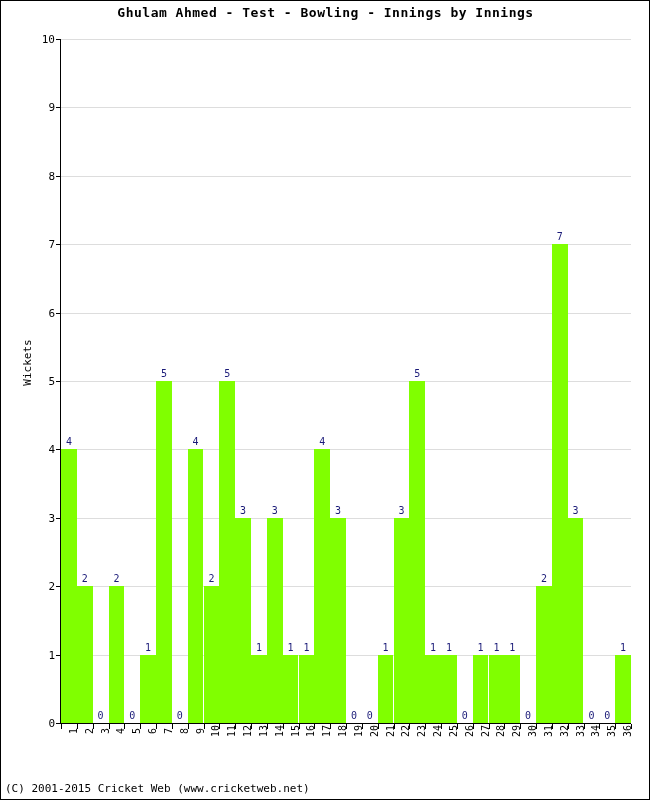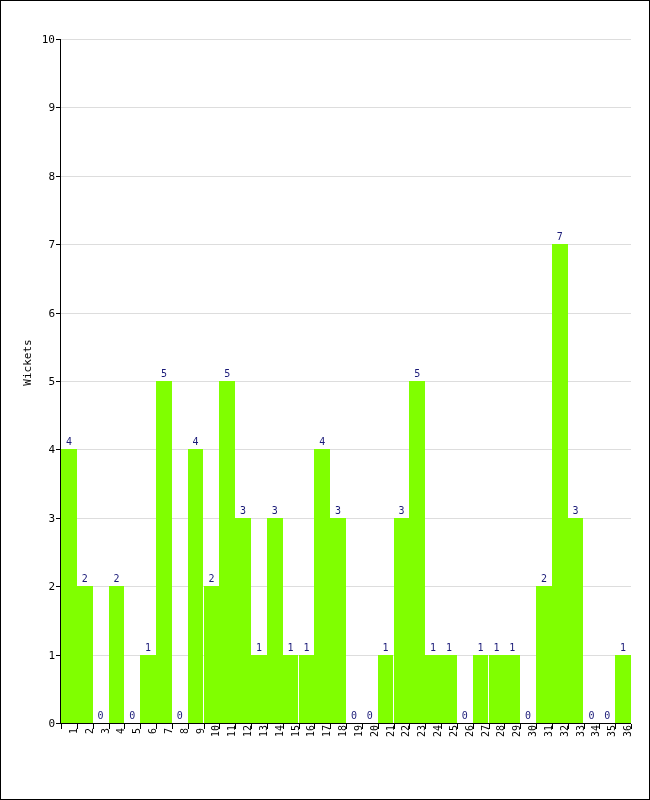--- a/index.html
+++ b/index.html
@@ -174,20 +174,21 @@
     font-size: 11px;
     color: #000000;
     white-space: nowrap;
   }
 </style>
 </head>
 <body>
 
 <div id="page">
 
+  <div id="chart-title">Ghulam Ahmed - Test - Bowling - Innings by Innings</div>
 
   <div id="plot-frame-left"></div>
   <div id="plot-frame-bottom"></div>
 
   <div id="plot">
     <div id="gridlines">
         <div class="ytick-mark" style="top: 684px;"></div>
         <div class="gridline" style="top: 615.6px;"></div>
         <div class="ytick-mark" style="top: 615.6px;"></div>
         <div class="gridline" style="top: 547.2px;"></div>
@@ -432,14 +433,15 @@
       <div class="xtick-label" style="left: 443.25px;">29</div>
       <div class="xtick-label" style="left: 459.083px;">30</div>
       <div class="xtick-label" style="left: 474.917px;">31</div>
       <div class="xtick-label" style="left: 490.75px;">32</div>
       <div class="xtick-label" style="left: 506.583px;">33</div>
       <div class="xtick-label" style="left: 522.417px;">34</div>
       <div class="xtick-label" style="left: 538.25px;">35</div>
       <div class="xtick-label" style="left: 554.083px;">36</div>
     </div>
 
+  <div id="footer">(C) 2001-2015 Cricket Web (www.cricketweb.net)</div>
 
 </div>
 
 </body></html>

